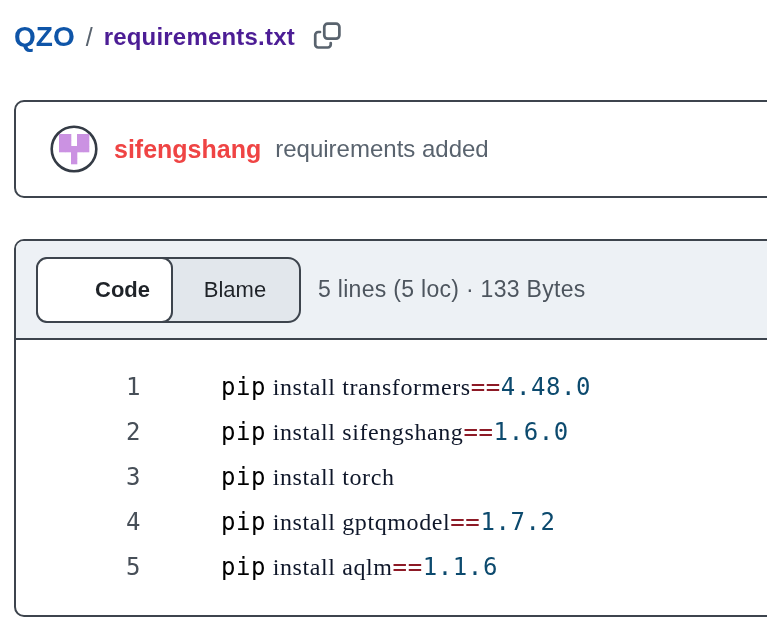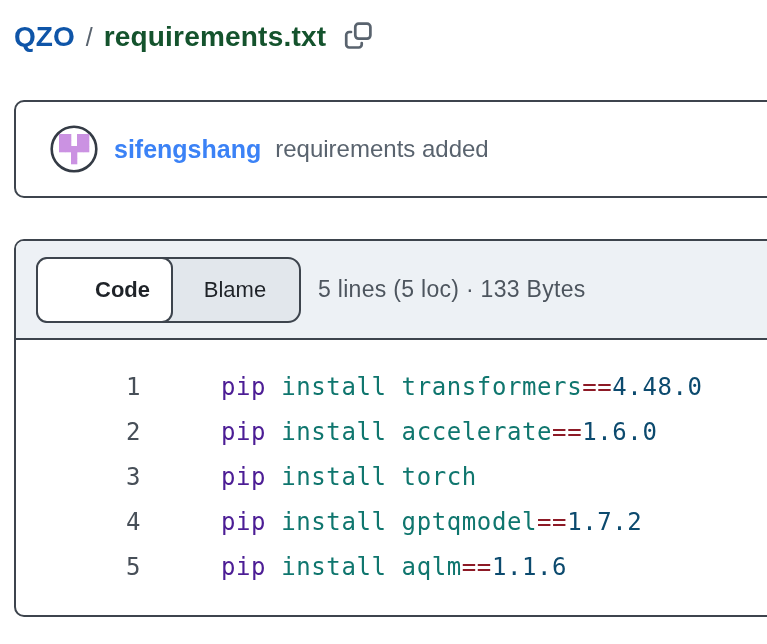--- a/index.html
+++ b/index.html
@@ -6,31 +6,31 @@
   body {
     width:767px; height:644px; overflow:hidden; background:#ffffff;
     font-family:"Liberation Sans", sans-serif; color:#1f2328;
   }
   .page { padding:14px 0 0 14px;border-radius:26px; }
 
   
   .breadcrumb { display:flex; align-items:center; height:46px; }
   .crumb-repo { color:#0f55a8; font-weight:700; font-size:28px; cursor:pointer; }
   .crumb-sep  { color:#59636e; font-size:25px; margin:0 11px; }
-  .crumb-file { color:#14532d; font-weight:700; font-size:28px; letter-spacing:0.2px; }
+  .crumb-file { color:#4c1d95; font-weight:700; font-size:24px; letter-spacing:0.2px; }
   .copy-btn { margin-left:17px; background:none; border:none; padding:0; cursor:pointer; display:flex; align-items:center; }
 
   
   .commit-card {
     margin-top:40px; width:766px; height:98px; box-sizing:border-box;
     border:2px solid #3d444d; border-radius:10px; background:#fff;
     display:flex; align-items:center; padding-left:34px;
   }
   .avatar { flex:none; width:48px; height:48px; cursor:pointer; }
-  .commit-author  { font-weight:700; font-size:25px; color:#3b82f6; margin-left:16px; cursor:pointer; }
+  .commit-author  { font-weight:700; font-size:25px; color:#ef4444; margin-left:16px; cursor:pointer; }
   .commit-message { font-size:24px; color:#59636e; margin-left:14px; cursor:pointer; }
 
   
   .code-card {
     margin-top:41px; width:766px; height:378px; box-sizing:border-box;
     border:2px solid #3d444d; border-radius:10px; background:#fff; overflow:hidden;
   }
   .code-header {
     height:99px; box-sizing:border-box; background:#edf1f5;
     border-bottom:2px solid #3d444d;
@@ -56,22 +56,22 @@
   }
 
   
   .code-body { padding-top:24px; background:#fff; }
   .code-line {
     display:flex; align-items:center; height:45px;
     font-family:"DejaVu Sans Mono", monospace; font-size:24px; letter-spacing:0.6px;
   }
   .line-num { flex:none; width:125px; text-align:right; color:#474f58; cursor:pointer; }
   .line-content { padding-left:80px; white-space:pre; }
-  .tok-keyword  { color:#4c1d95; }
-  .tok-plain    { color:#0f766e; }
+  .tok-keyword  { color:#000000; }
+  .tok-plain    { color:#0f172a;font-family:Liberation Serif, serif; }
   .tok-operator { color:#8d1a26; }
   .tok-number   { color:#0c4a6e; }
 </style>
 </head>
 <body>
 
 <div class="page">
 
   <div class="breadcrumb">
     <span class="crumb-repo">QZO</span>
@@ -122,21 +122,21 @@
       </div>
       <span class="file-meta">5 lines (5 loc) · 133 Bytes</span>
     </div>
     <div class="code-body">
         <div class="code-line">
           <span class="line-num">1</span>
           <span class="line-content"><span class="tok-keyword">pip</span><span class="tok-plain"> install transformers</span><span class="tok-operator">==</span><span class="tok-number">4.48.0</span></span>
         </div>
         <div class="code-line">
           <span class="line-num">2</span>
-          <span class="line-content"><span class="tok-keyword">pip</span><span class="tok-plain"> install accelerate</span><span class="tok-operator">==</span><span class="tok-number">1.6.0</span></span>
+          <span class="line-content"><span class="tok-keyword">pip</span><span class="tok-plain"> install sifengshang</span><span class="tok-operator">==</span><span class="tok-number">1.6.0</span></span>
         </div>
         <div class="code-line">
           <span class="line-num">3</span>
           <span class="line-content"><span class="tok-keyword">pip</span><span class="tok-plain"> install torch</span></span>
         </div>
         <div class="code-line">
           <span class="line-num">4</span>
           <span class="line-content"><span class="tok-keyword">pip</span><span class="tok-plain"> install gptqmodel</span><span class="tok-operator">==</span><span class="tok-number">1.7.2</span></span>
         </div>
         <div class="code-line">

